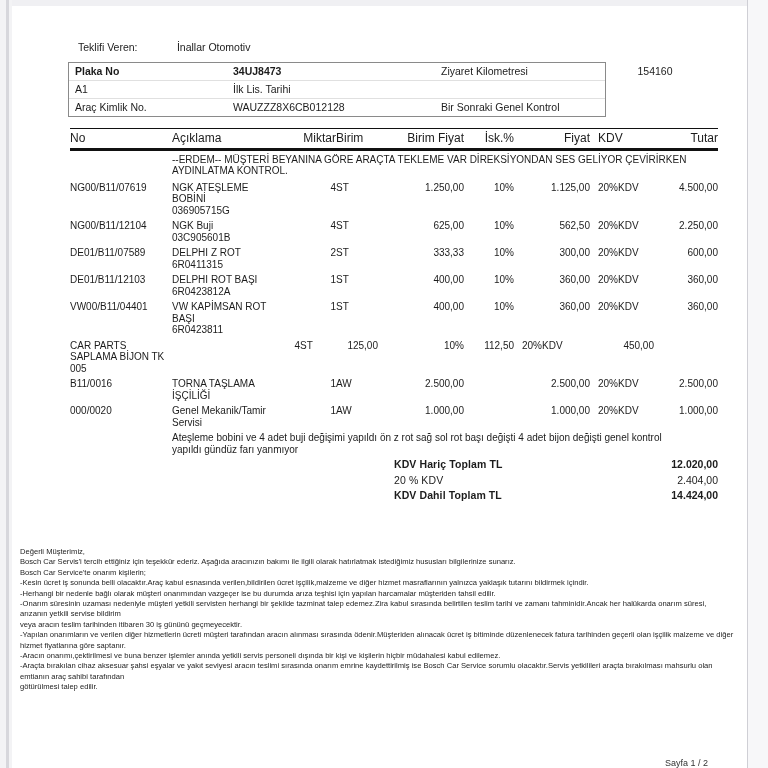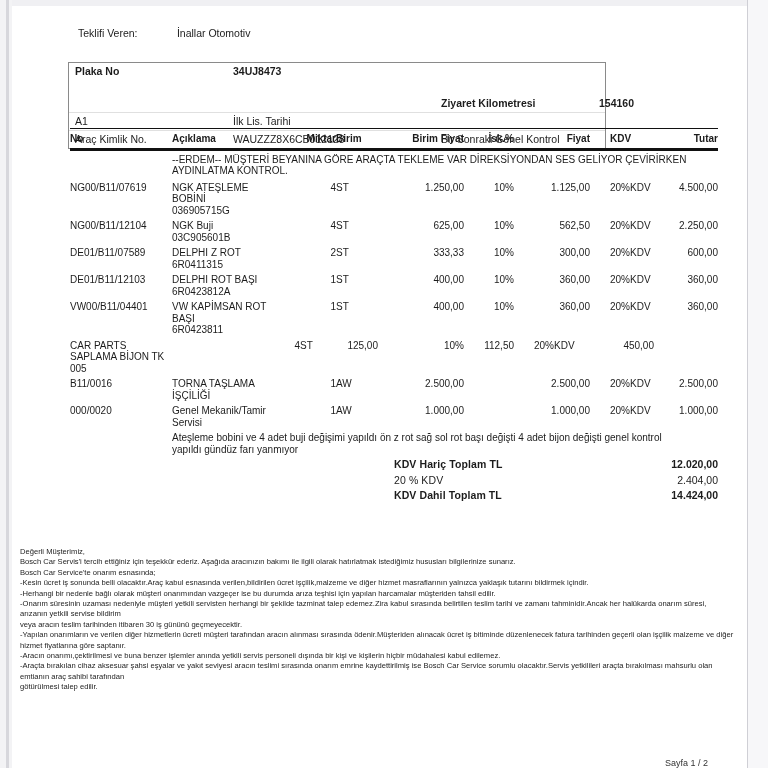--- a/index.html
+++ b/index.html
@@ -11,40 +11,40 @@
   }
   .bold { font-weight:bold; }
 
   
   .edge-top   { position:absolute; top:0; left:0; width:768px; height:6px; background:#f0f0f3; }
   .edge-left  { position:absolute; top:0; left:0; width:12px; height:768px; background:#f3f3f5; }
   .edge-left-line { position:absolute; top:0; left:6px; width:3px; height:768px; background:#d7d7dc; }
   .edge-right { position:absolute; top:0; right:0; width:21px; height:768px; background:#f7f7f9; border-left:1px solid #cfcfd5; }
 
   
-  .meta-row { position:absolute; top:27px; left:78px; font-size:10.5px; line-height:13px; }
+  .meta-row { position:absolute; top:41px; left:78px; font-size:10.5px; line-height:13px; }
   .meta-row .lbl { display:inline-block; width:96px; }
 
   
   .info-box { position:absolute; top:62px; left:68px; width:538px; border:1px solid #8a8a8a; background:#fff; }
   .info-row { display:grid; grid-template-columns:158px 208px 158px 112px; padding:1px 6px; font-size:10.5px; line-height:15px; border-top:1px solid #e0e0e0; }
   .info-row:first-child { border-top:none; }
-  .info-row .c4 { text-align:left; }
-  .info-row.bold .c3, .info-row.bold .c4 { font-weight:bold;margin-top:32px; }
+  .info-row .c4 { text-align:center; }
+  .info-row.bold .c3, .info-row.bold .c4 { font-weight:normal; }
 
   
   .table { position:absolute; top:128px; left:70px; width:648px; font-size:10px; line-height:11.5px; }
   .grid { display:grid; grid-template-columns:102px 128px 36px 42px 86px 50px 76px 64px 64px; }
   .rule-top { border-top:1px solid #111; }
   .rule-double { height:2px; border-top:2px solid #111; border-bottom:1px solid #111; }
-  .t-header { font-weight:bold; font-size:10px; padding:4px 0 3px; }
+  .t-header { font-weight:normal; font-size:12px; padding:4px 0 3px; }
   .t-row { padding:3px 0 1px; }
   .c-right { text-align:right; }
   .c-birim { }
-  .c-kdv { padding-left:20px; }
+  .c-kdv { padding-left:8px; }
   .c-wrap { white-space:pre-line; }
   .t-note { padding:3px 0 2px 102px; white-space:pre-line; }
 
   
   .totals { margin-top:0; }
   .totals-row { display:flex; justify-content:space-between; padding:1px 0 1px 324px; font-size:10.5px; line-height:13.5px; }
   .totals-row .tl { letter-spacing:.1px; }
 
   
   .footer { position:absolute; top:547px; left:20px; width:740px; font-size:7.6px; line-height:10.4px; color:#232323; }
@@ -217,21 +217,21 @@
       <div class="totals-row bold">
         <span class="tl">KDV Dahil Toplam TL</span>
         <span class="tv">14.424,00</span>
       </div>
   </div>
 </div>
 
 <div class="footer">
   <div>Değerli Müşterimiz,</div>
     <div>Bosch Car Servis'i tercih ettiğiniz için teşekkür ederiz. Aşağıda aracınızın bakımı ile ilgili olarak hatırlatmak istediğimiz hususları bilgilerinize sunarız.</div>
-    <div>Bosch Car Service'te onarım esnasında;</div>
+    <div>Bosch Car Service'te onarım kişilerin;</div>
     <div>-Kesin ücret iş sonunda belli olacaktır.Araç kabul esnasında verilen,bildirilen ücret işçilik,malzeme ve diğer hizmet masraflarının yalnızca yaklaşık tutarını bildirmek içindir.</div>
     <div>-Herhangi bir nedenle bağlı olarak müşteri onarımından vazgeçer ise bu durumda arıza teşhisi için yapılan harcamalar müşteriden tahsil edilir.</div>
     <div>-Onarım süresinin uzaması nedeniyle müşteri yetkili servisten herhangi bir şekilde tazminat talep edemez.Zira kabul sırasında belirtilen teslim tarihi ve zamanı tahminidir.Ancak her halükarda onarım süresi,</div>
     <div>arızanın yetkili servise bildirim</div>
     <div>veya aracın teslim tarihinden itibaren 30 iş gününü geçmeyecektir.</div>
     <div>-Yapılan onarımların ve verilen diğer hizmetlerin ücreti müşteri tarafından aracın alınması sırasında ödenir.Müşteriden alınacak ücret iş bitiminde düzenlenecek fatura tarihinden geçerli olan işçilik malzeme ve diğer</div>
     <div>hizmet fiyatlarına göre saptanır.</div>
     <div>-Aracın onarımı,çektirilmesi ve buna benzer işlemler anında yetkili servis personeli dışında bir kişi ve kişilerin hiçbir müdahalesi kabul edilemez.</div>
     <div>-Araçta bırakılan cihaz aksesuar şahsi eşyalar ve yakıt seviyesi aracın teslimi sırasında onarım emrine kaydettirilmiş ise Bosch Car Service sorumlu olacaktır.Servis yetkilileri araçta bırakılması mahsurlu olan</div>
     <div>emtianın araç sahibi tarafından</div>

